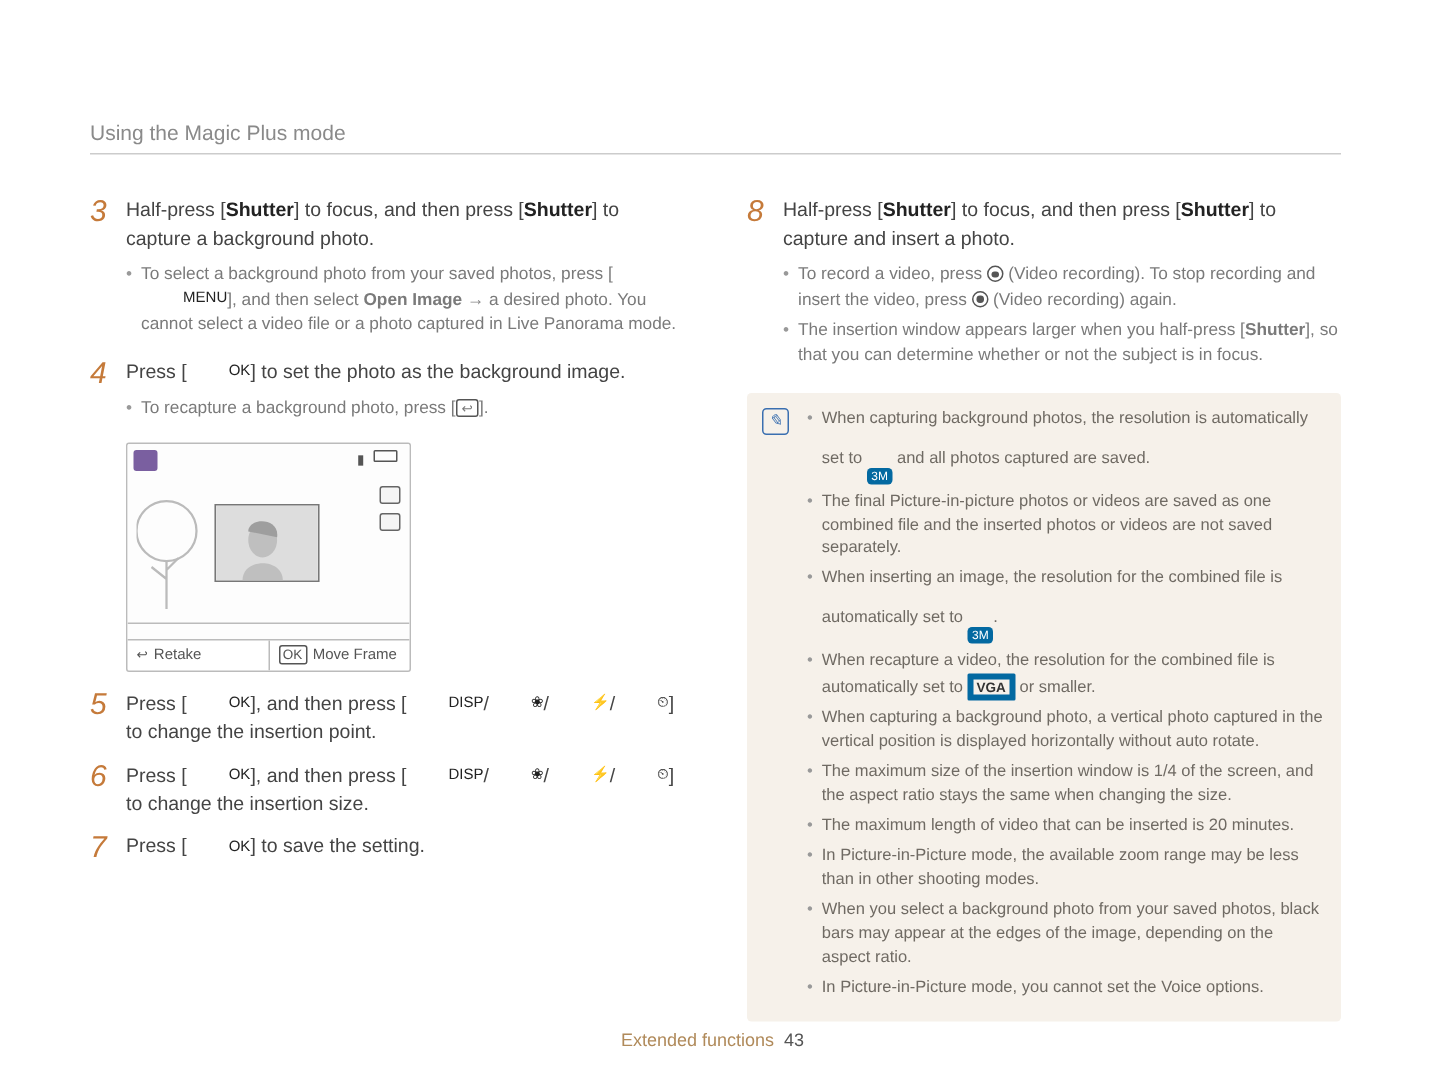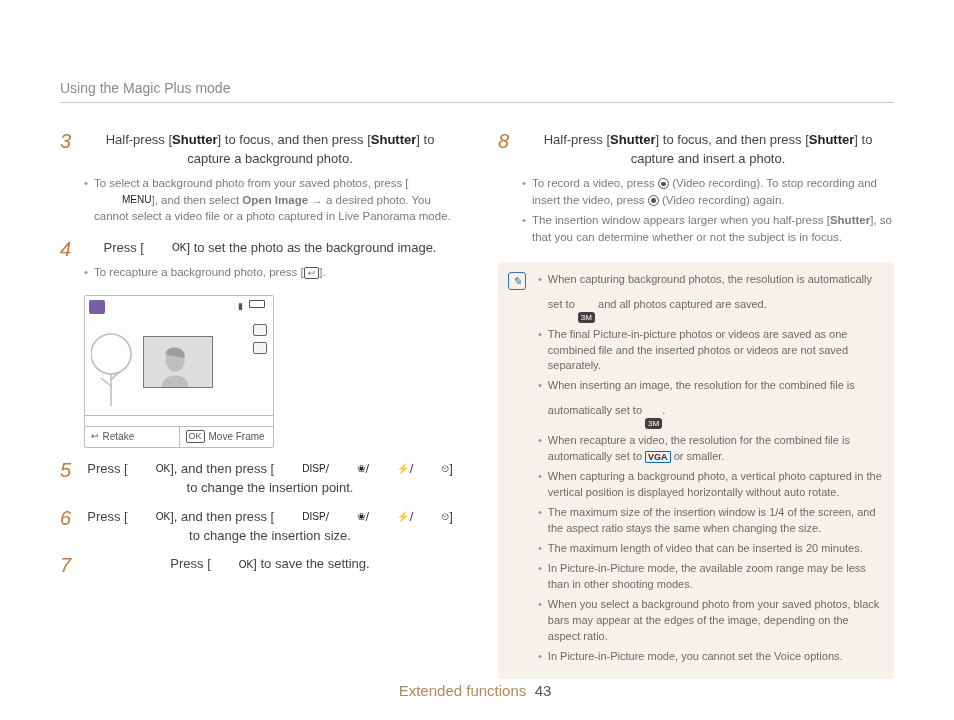--- a/index.html
+++ b/index.html
@@ -42,21 +42,20 @@
     font-style: italic;
     color: #c57a3a;
     line-height: 1;
     min-width: 14px;
     font-weight: 300;
   }
   .step-body { flex: 1; }
   .step-text {
     font-size: 13px;
     color: #444;
-    text-align: center;
   }
   .step-text b, .step-text strong { font-weight: 700; color:#222; }
   .sub-list {
     margin-top: 6px;
     padding-left: 0;
   }
   .sub-item {
     display: flex;
     gap: 6px;
     color: #7a7a7a;
@@ -131,27 +130,27 @@
     position: relative;
     margin-top: 12px;
   }
   .note-icon {
     position:absolute; left:10px; top:10px;
     width:18px; height:18px; border:1.5px solid #3a6fb0; border-radius:3px;
     color:#3a6fb0; font-size:11px; text-align:center; line-height:16px; font-style:italic;
   }
   .note-list .sub-item { color:#6f6a63; font-size:11px; }
   .pill {
-    display:inline-block; background:#404040; color:#fff; border-radius:3px;
+    display:inline-block; background:#0369a1; color:#fff; border-radius:3px;
     font-size:8px; padding:0 3px; line-height:11px; vertical-align:middle;margin-top:24px;
   }
-  .vga { font-weight:700; font-size:9px; display:inline-block; border:1px solid #0369a1; padding:0 2px; line-height:10px; border-radius:1px; color:#333;}
+  .vga { font-weight:700; font-size:9px; display:inline-block; border:4px solid #0369a1; padding:0 2px; line-height:10px; border-radius:1px; color:#333;}
   .footer {
     position:absolute; bottom:18px; left:0; right:4px; text-align:center;
-    font-size:15px; color:#b08a5a;
+    font-size:12px; color:#b08a5a;
   }
   .footer .pg { color:#555; }
   .rec { display:inline-block; width:11px; height:11px; border:1.5px solid #555; border-radius:50%; position:relative; vertical-align:middle;}
   .rec::after{ content:""; position:absolute; inset:2.2px; background:#555; border-radius:50%;}
   .back-arrow { display:inline-block; border:1px solid #555; border-radius:2px; font-size:9px; padding:0 3px; line-height:10px;}
 </style>
 </head>
 <body>
 
 <div class="page">

